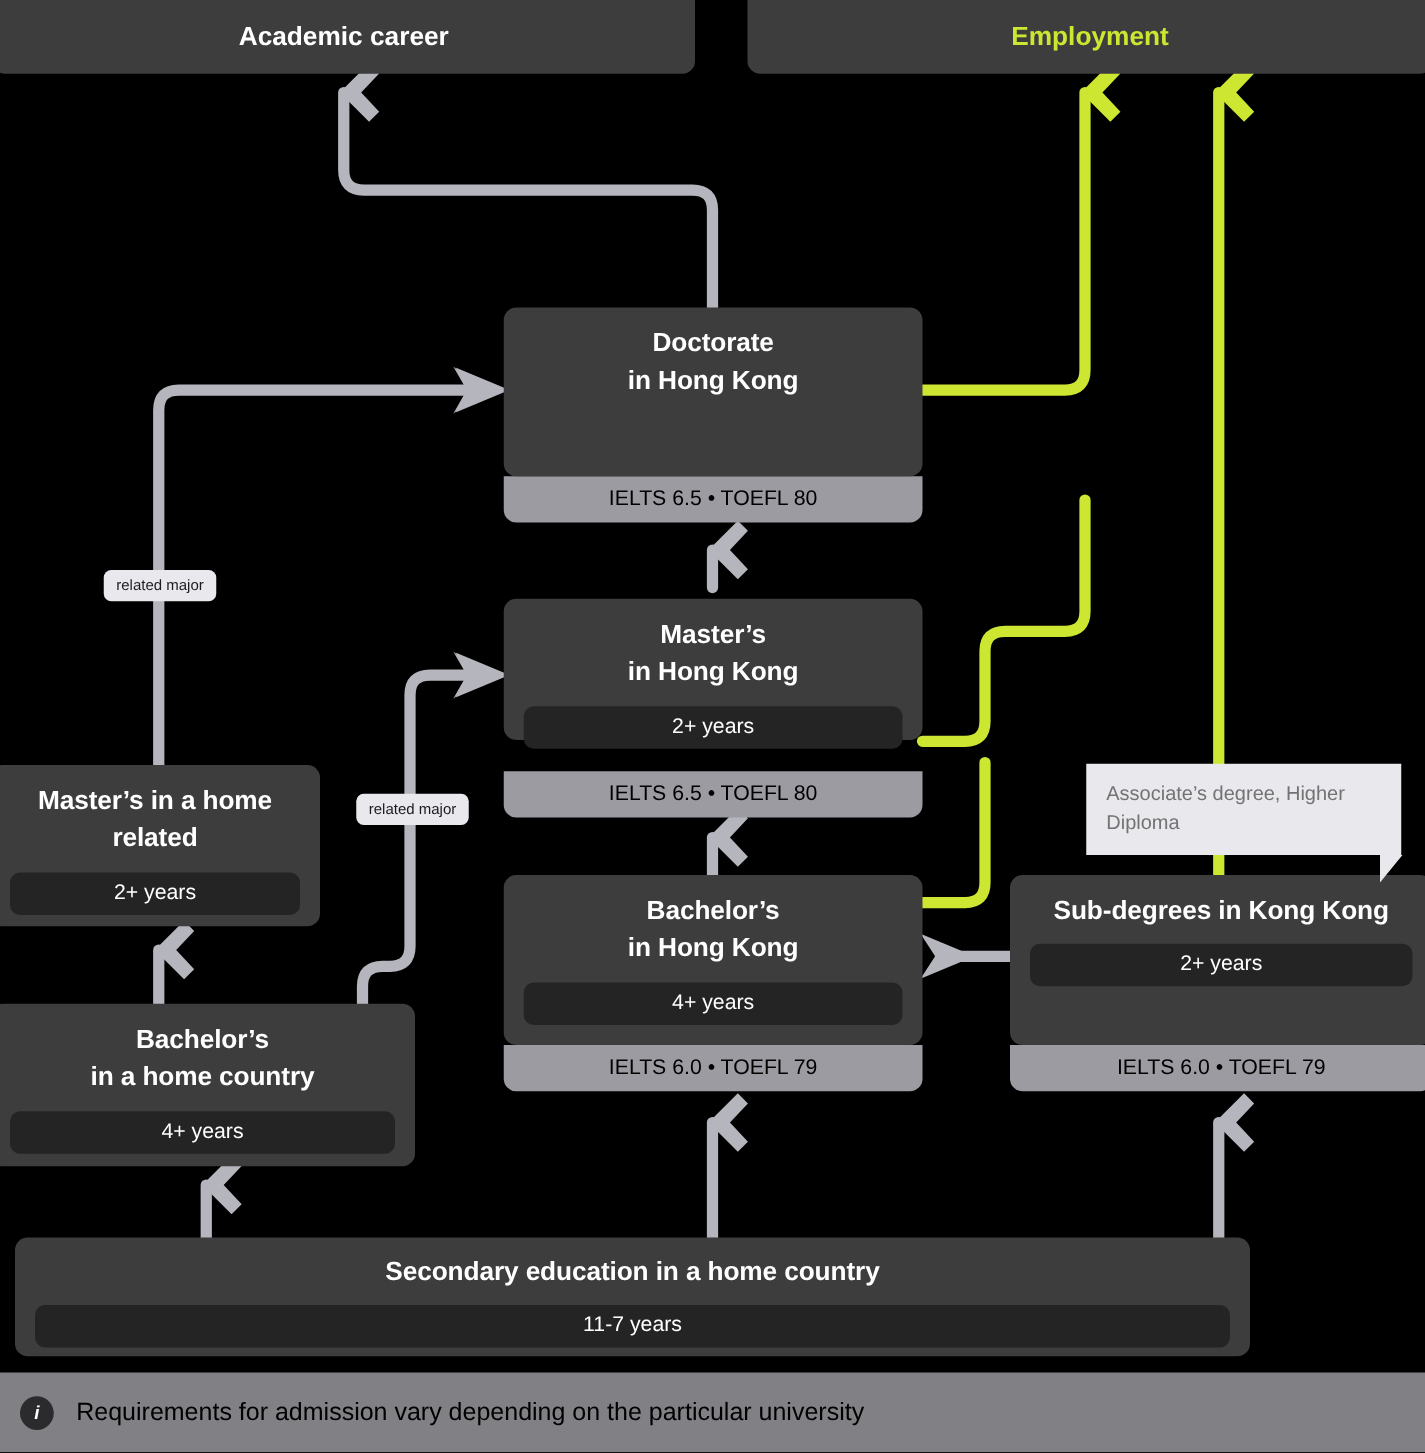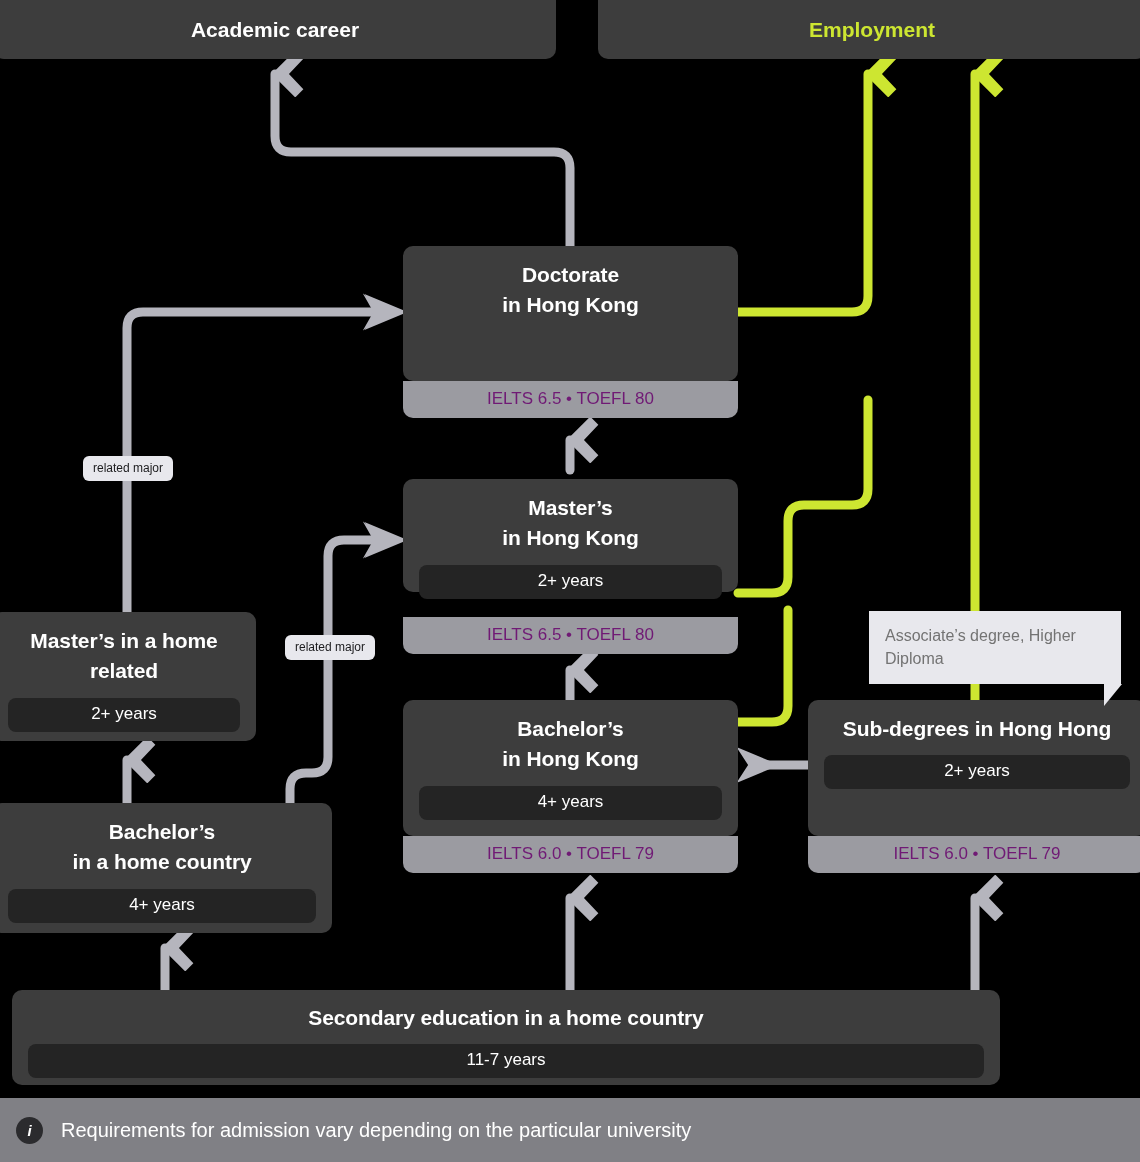--- a/index.html
+++ b/index.html
@@ -56,21 +56,21 @@
     font-weight:400;
     text-align:center;
     padding:7px 0 8px 0;
     line-height:1.1;
   }
   .reqbar{
     position:absolute;
     box-sizing:border-box;
     background:#9b9ba1;
     border-radius:0 0 10px 10px;
-    color:#701a75;
+    color:#000000;
     font-size:17px;
     text-align:center;
     padding:8px 0 9px 0;
     z-index:2;
   }
   
   .header{
     position:absolute;
     top:0;
     height:59px;
@@ -143,21 +143,21 @@
     font-size:15px;
     font-weight:bold;
     font-style:italic;
     display:flex;
     align-items:center;
     justify-content:center;
     flex:0 0 auto;
   }
   #footer .txt{
     margin-left:18px;
-    color:#ffffff;
+    color:#000000;
     font-size:20px;
     line-height:1.2;
   }
 </style>
 </head>
 <body>
 
 <div id="stage">
 
   <svg id="wires" viewBox="0 0 1140 1162">
@@ -239,21 +239,21 @@
   <div class="node" style="left:403px;top:700px;width:335px;height:136px;">
     <div class="title">Bachelor’s
 in Hong Kong</div>
     <div class="years">4+ years</div>
   </div>
 
   <div class="reqbar" style="left:808px;top:836px;width:338px;">
     <span>IELTS 6.0 • TOEFL 79</span>
   </div>
   <div class="node" style="left:808px;top:700px;width:338px;height:136px;">
-    <div class="title">Sub-degrees in Hong Hong</div>
+    <div class="title">Sub-degrees in Kong Kong</div>
     <div class="years">2+ years</div>
   </div>
 
   <div class="node" style="left:-8px;top:612px;width:264px;height:129px;">
     <div class="title">Master’s in a home related</div>
     <div class="years">2+ years</div>
   </div>
 
   <div class="node" style="left:-8px;top:803px;width:340px;height:130px;">
     <div class="title">Bachelor’s

